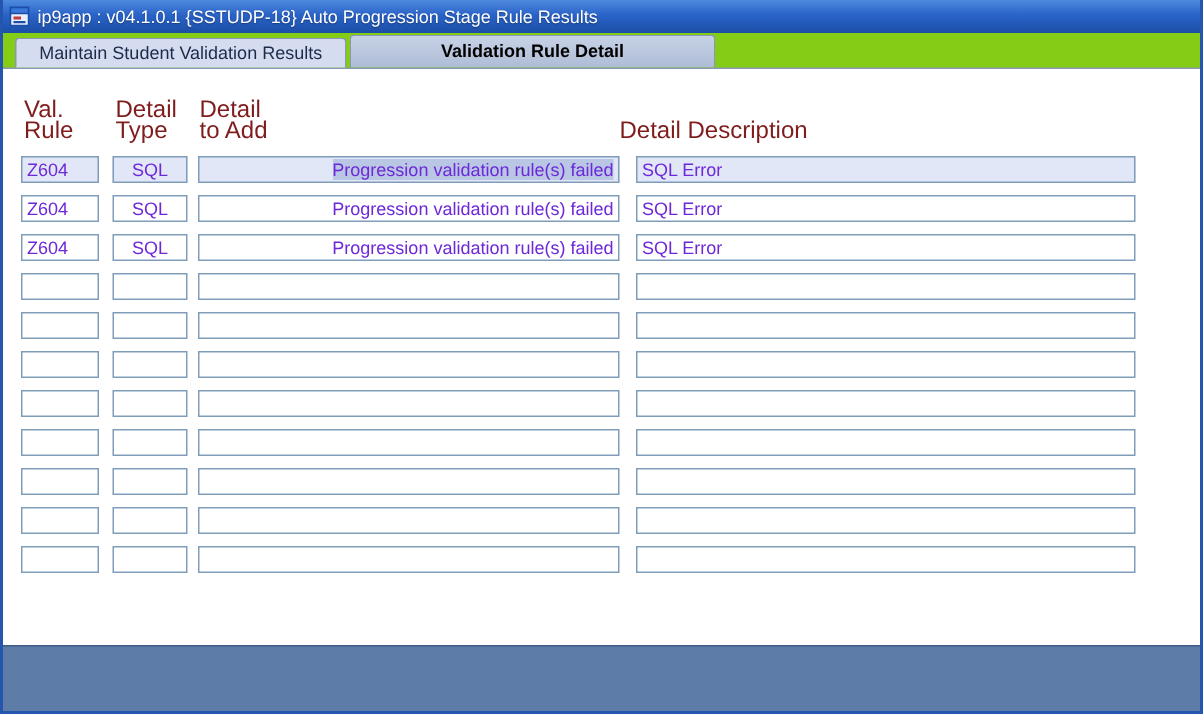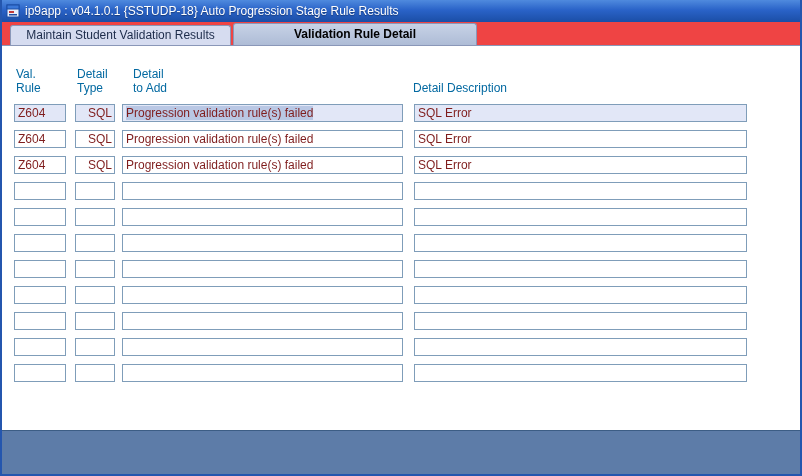--- a/index.html
+++ b/index.html
@@ -19,21 +19,21 @@
     background: linear-gradient(to bottom, #4f8ade 0%, #2a63c8 45%, #1b4ea6 100%);
     color: #fff; display: flex; align-items: center;
     padding-left: 4px; font-size: 12px;
   }
   .app-icon { width: 14px; height: 14px; margin-right: 5px; display: inline-block; }
   .title-text { white-space: nowrap; text-shadow: 0 1px 1px rgba(0,0,0,.35); }
 
   
   .tabbar {
     flex: 0 0 24px; height: 24px;
-    background: #ef4444;
+    background: #84cc16;
     border-bottom: 1px solid #8a97b8;
     display: flex; align-items: flex-end;
     padding-left: 8px;
   }
   .tab {
     border: 1px solid #8a97b8; border-bottom: none;
     border-radius: 3px 3px 0 0;
     background: #d6dcf0;
     color: #1c2b4a;
     font-size: 12px; text-align: center;
@@ -63,39 +63,39 @@
     height: 18px; font-size: 12px; font-family: "Liberation Sans", sans-serif;
     padding: 0 3px; color: #000;
   }
   .fld.student { width: 86px; margin-left: 8px; }
   .lbl-year { margin-left: 14px; }
   .fld.year { width: 33px; margin-left: 7px; }
   .lbl-qual { margin-left: 12px; }
   .fld.qual { width: 85px; margin-left: 7px; }
 
   
-  .headers { position: relative; height: 30px; margin-top: 21px; font-size: 12px; color: #0369a1; }
+  .headers { position: relative; height: 30px; margin-top: 21px; font-size: 16px; color: #7f1d1d; }
   .hdr { position: absolute; line-height: 14px; white-space: pre-line; }
   .hdr.h1 { left: 14px; top: 0; }
   .hdr.h2 { left: 75px; top: 0; }
   .hdr.h3 { left: 131px; top: 0; }
   .hdr.h4 { left: 411px; top: 14px; }
 
   
   .grid { margin-top: 7px; }
   .grid-row { display: flex; padding-left: 12px; margin-bottom: 8px; }
   .cell {
     border: 1px solid #7f9db9; background: #fff;
     height: 18px; line-height: 16px; font-size: 12px;
     padding: 0 3px; overflow: hidden; white-space: nowrap;
-    color: #7f1d1d;
+    color: #6d28d9;
   }
   .c1 { width: 52px; margin-right: 9px; }
-  .c2 { width: 40px; margin-right: 7px; padding-left: 12px; }
-  .c3 { width: 281px; margin-right: 11px; }
+  .c2 { width: 50px; margin-right: 7px; padding-left: 12px; }
+  .c3 { width: 281px; margin-right: 11px; text-align: right; }
   .c4 { width: 333px; }
   .hl { background: #e2e7f7; }
   .sel { background: #b9c7e4; }
 
   
   .bottom-panel {
     flex: 0 0 44px; height: 44px;
     background: #5d7ca8;
     border-top: 1px solid #3c5d85;
   }

